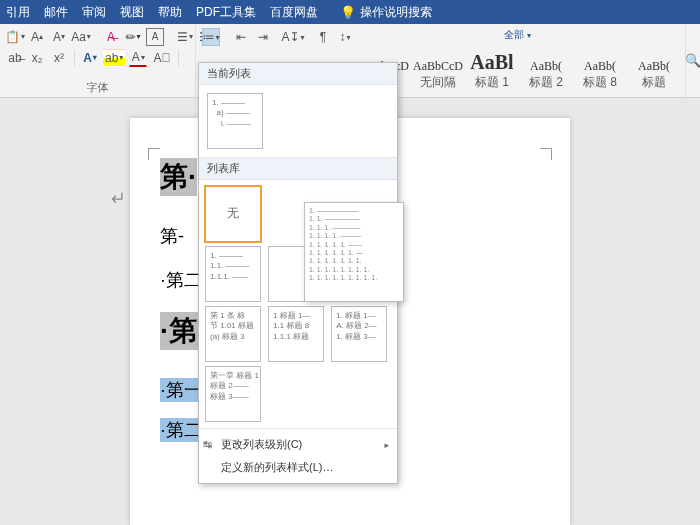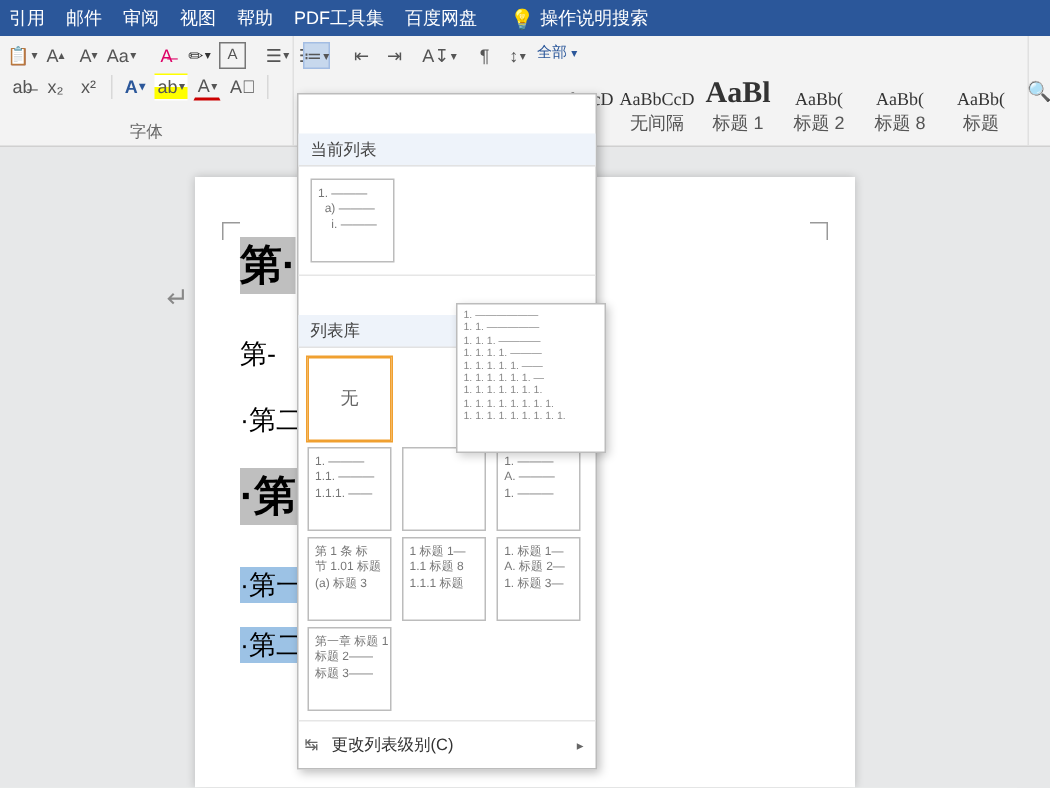--- a/index.html
+++ b/index.html
@@ -17,39 +17,39 @@
   .sep { width: 1px; height: 16px; background: #d8d8d8; margin: 0 2px; }
   .dd::after { content: "▾"; font-size: 8px; margin-left: 1px; }
 
   .styles-group { flex: 1; padding: 2px 4px 0 4px; display: flex; flex-direction: column; }
   .styles-row { display: flex; gap: 2px; height: 52px; overflow: hidden; }
   .style-item { width: 52px; border: 1px solid transparent; display: flex; flex-direction: column; align-items: center; justify-content: space-between; padding: 2px 0; cursor: pointer; }
   .style-prev { font-family: "Times New Roman", SimSun, serif; font-size: 12px; color: #333; height: 30px; display: flex; align-items: flex-end; }
   .style-prev.big { font-size: 20px; font-weight: bold; }
   .style-prev.bold { font-weight: normal; }
   .style-name { font-size: 12px; color: #555; }
-  .styles-droplabel { font-size: 10px; color: #2b579a; text-align: left; padding: 2px 4px 0 0; }
+  .styles-droplabel { font-size: 10px; color: #2b579a; text-align: center; padding: 2px 4px 0 0; }
   .edit-col { width: 15px; border-left: 1px solid #e0e0e0; display:flex; align-items:center; justify-content:center; color:#2b579a; font-size:13px; }
 
   .page-area { position: absolute; left: 0; right: 0; top: 98px; bottom: 0; background: #aeb6bf22; display: flex; justify-content: center; }
   .page { width: 440px; background: #fff; margin-top: 20px; box-shadow: 0 0 6px rgba(0,0,0,0.2); position: relative; padding: 40px 30px; color: #000; }
   .corner { position: absolute; width: 12px; height: 12px; border-color: #999; }
   .corner.tl { top: 30px; left: 18px; border-top: 1px solid #999; border-left: 1px solid #999; }
   .corner.tr { top: 30px; right: 18px; border-top: 1px solid #999; border-right: 1px solid #999; }
   .doc-line { font-family: SimSun, serif; display: flex; align-items: center; gap: 6px; margin-bottom: 10px; }
   .doc-big { font-size: 28px; font-weight: bold; }
   .doc-med { font-size: 18px; }
   .sel { background: #bfbfbf; }
   .sel-blue { background: #9cc2e5; }
   .para { color: #888; font-size: 12px; }
   .nl-svg { width:14px; height:14px; }
 
   
   .dropdown { position: absolute; left: 198px; top: 62px; width: 200px; background: #fff; border: 1px solid #bcbcbc; box-shadow: 2px 2px 6px rgba(0,0,0,0.25); z-index: 20; font-size: 11px; }
-  .dropdown .sect-label { background: #eef3fa; color: #444; padding: 3px 8px; border-bottom: 1px solid #e2e2e2; margin-top: 26px; }
+  .dropdown .sect-label { background: #eef3fa; color: #444; padding: 3px 8px; border-bottom: 1px solid #e2e2e2; }
   .dropdown .sect-body { padding: 6px; border-bottom: 1px solid #e6e6e6; }
   .thumb { display: inline-block; width: 56px; height: 56px; border: 1px solid #bcbcbc; background: #fff; margin: 2px; vertical-align: top; font-size: 8px; color: #777; padding: 4px; overflow: hidden; line-height: 1.3; cursor: pointer; }
   .thumb.none { display: flex; align-items: center; justify-content: center; font-size: 12px; color: #666; }
   .thumb.selected { border: 1px solid #f0a030; box-shadow: 0 0 0 1px #f0a030; }
   .menu-items { padding: 4px 0; }
   .menu-row { display: flex; align-items: center; padding: 4px 8px 4px 22px; cursor: pointer; gap: 6px; position: relative; }
   .menu-row.arrow::after { content: "▸"; position: absolute; right: 8px; color: #666; font-size: 9px; }
   .menu-row .pre-icon { position: absolute; left: 4px; font-size: 11px; color: #666; }
 
   .subpanel { position: absolute; left: 304px; top: 202px; width: 100px; height: 100px; background: #fff; border: 1px solid #bcbcbc; box-shadow: 2px 2px 6px rgba(0,0,0,0.2); z-index: 21; padding: 4px; font-size: 7px; color: #888; line-height: 1.2; overflow: hidden; }
@@ -211,20 +211,23 @@
 1. 标题 3—</div>
     <div class="thumb" style="white-space:pre">第一章 标题 1
 标题 2——
 标题 3——</div>
   </div>
   <div class="menu-items">
     <div class="menu-row arrow">
         <span class="pre-icon">↹</span>
         <span>更改列表级别(C)</span>
       </div>
+    <div class="menu-row">
+        <span>定义新的列表样式(L)…</span>
+      </div>
   </div>
 </div>
 
 <div class="subpanel">
   <div>1. ——————</div>
   <div>1. 1. —————</div>
   <div>1. 1. 1. ————</div>
   <div>1. 1. 1. 1. ———</div>
   <div>1. 1. 1. 1. 1. ——</div>
   <div>1. 1. 1. 1. 1. 1. —</div>

